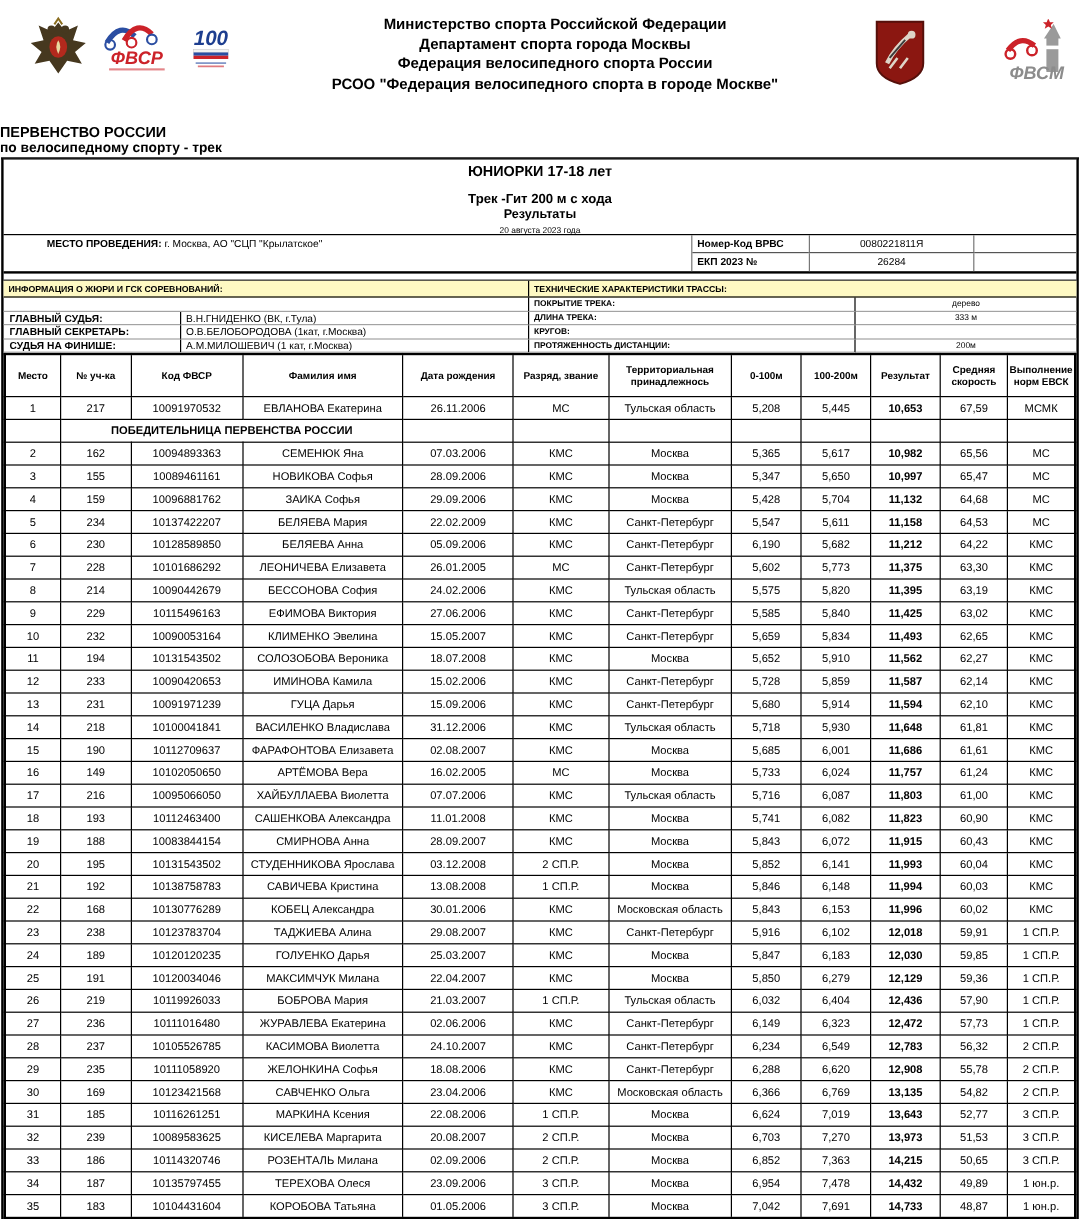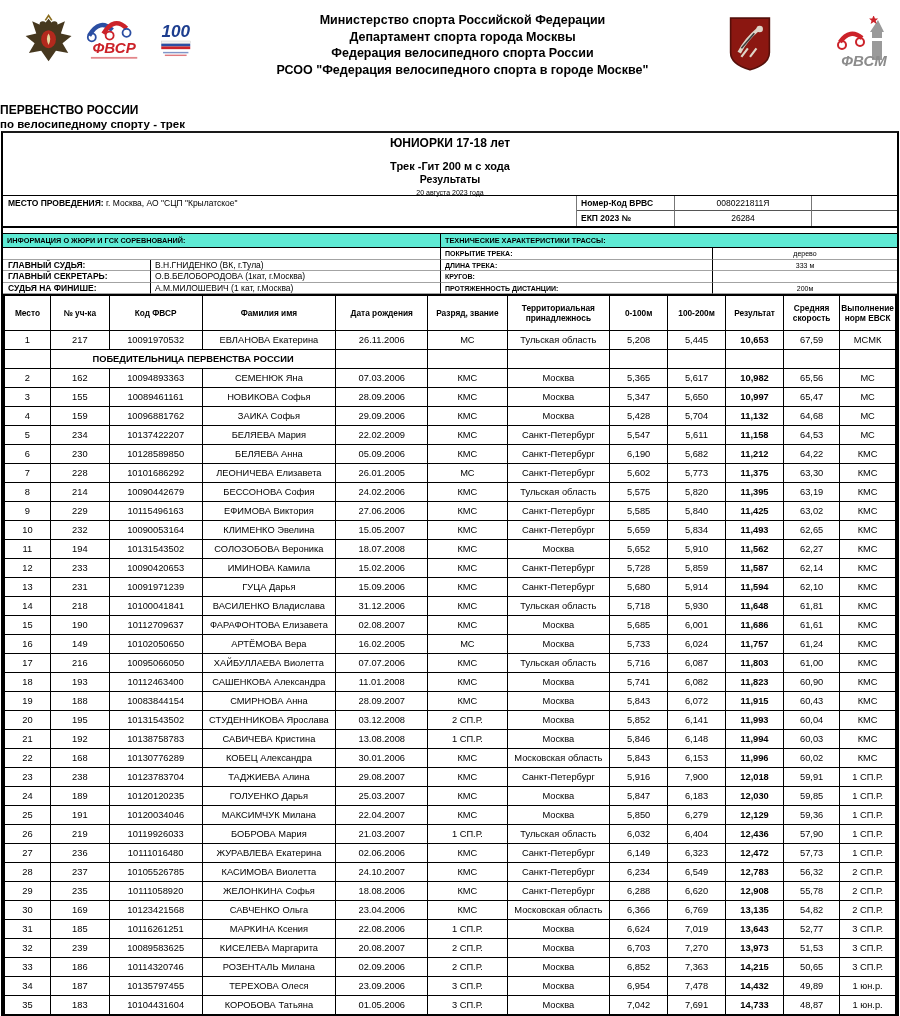--- a/index.html
+++ b/index.html
@@ -27,25 +27,25 @@
 
   .venue{display:flex;border-bottom:2px solid #000;font-size:8.5px;}
   .venue-left{flex:1;}
   .venue-left .vrow{height:15px;line-height:15px;padding-left:5px;border-bottom:1px solid #555;}
   .venue-left .vrow:last-child{border-bottom:none;}
   .venue-right{width:320px;display:grid;grid-template-columns:97px 138px 85px;border-left:1px solid #777;}
   .venue-right > div{height:15px;line-height:15px;border-bottom:1px solid #555;box-sizing:border-box;}
   .venue-right > div.last{border-bottom:none;}
   .vr-label{font-weight:bold;padding-left:4px;}
   .vr-value{text-align:center;border-left:1px solid #777;border-right:1px solid #777;}
-  .b{font-weight:bold;}
+  .b{font-weight:bold;margin-left:31px;}
 
   .spacer{height:5px;border-bottom:1.5px solid #000;}
 
-  .band{height:13px;background:#5eead4;display:flex;font-size:7.3px;font-weight:bold;border-bottom:1px solid #000;align-items:center;}
+  .band{height:13px;background:#fef9c3;display:flex;font-size:7.3px;font-weight:bold;border-bottom:1px solid #000;align-items:center;}
   .band .band-left{width:438px;padding-left:4px;border-right:1px solid #000;height:100%;display:flex;align-items:center;box-sizing:border-box;}
   .band .band-right{padding-left:4px;}
 
   .off-grid{display:grid;grid-template-columns:148px 290px 272px 184px;}
   .off-grid > div{height:11.5px;line-height:11px;border-bottom:1px solid #a3a3a3;box-sizing:border-box;overflow:hidden;}
   .jl{font-weight:bold;font-size:8.5px;padding-left:5px;border-right:1px solid #000;}
   .jv{font-size:8.5px;padding-left:4px;border-right:1px solid #000;}
   .jempty{grid-column:span 2;border-right:1px solid #000;}
   .tl{font-weight:bold;font-size:7px;padding-left:4px;border-right:1px solid #000;}
   .tv{font-size:7px;text-align:center;}
@@ -530,21 +530,21 @@
           </tr>
           <tr>
             <td>23</td>
             <td>238</td>
             <td>10123783704</td>
             <td>ТАДЖИЕВА Алина</td>
             <td>29.08.2007</td>
             <td>КМС</td>
             <td>Санкт-Петербург</td>
             <td>5,916</td>
-            <td>7,900</td>
+            <td>6,102</td>
             <td class="res">12,018</td>
             <td>59,91</td>
             <td>1 СП.Р.</td>
           </tr>
           <tr>
             <td>24</td>
             <td>189</td>
             <td>10120120235</td>
             <td>ГОЛУЕНКО Дарья</td>
             <td>25.03.2007</td>

